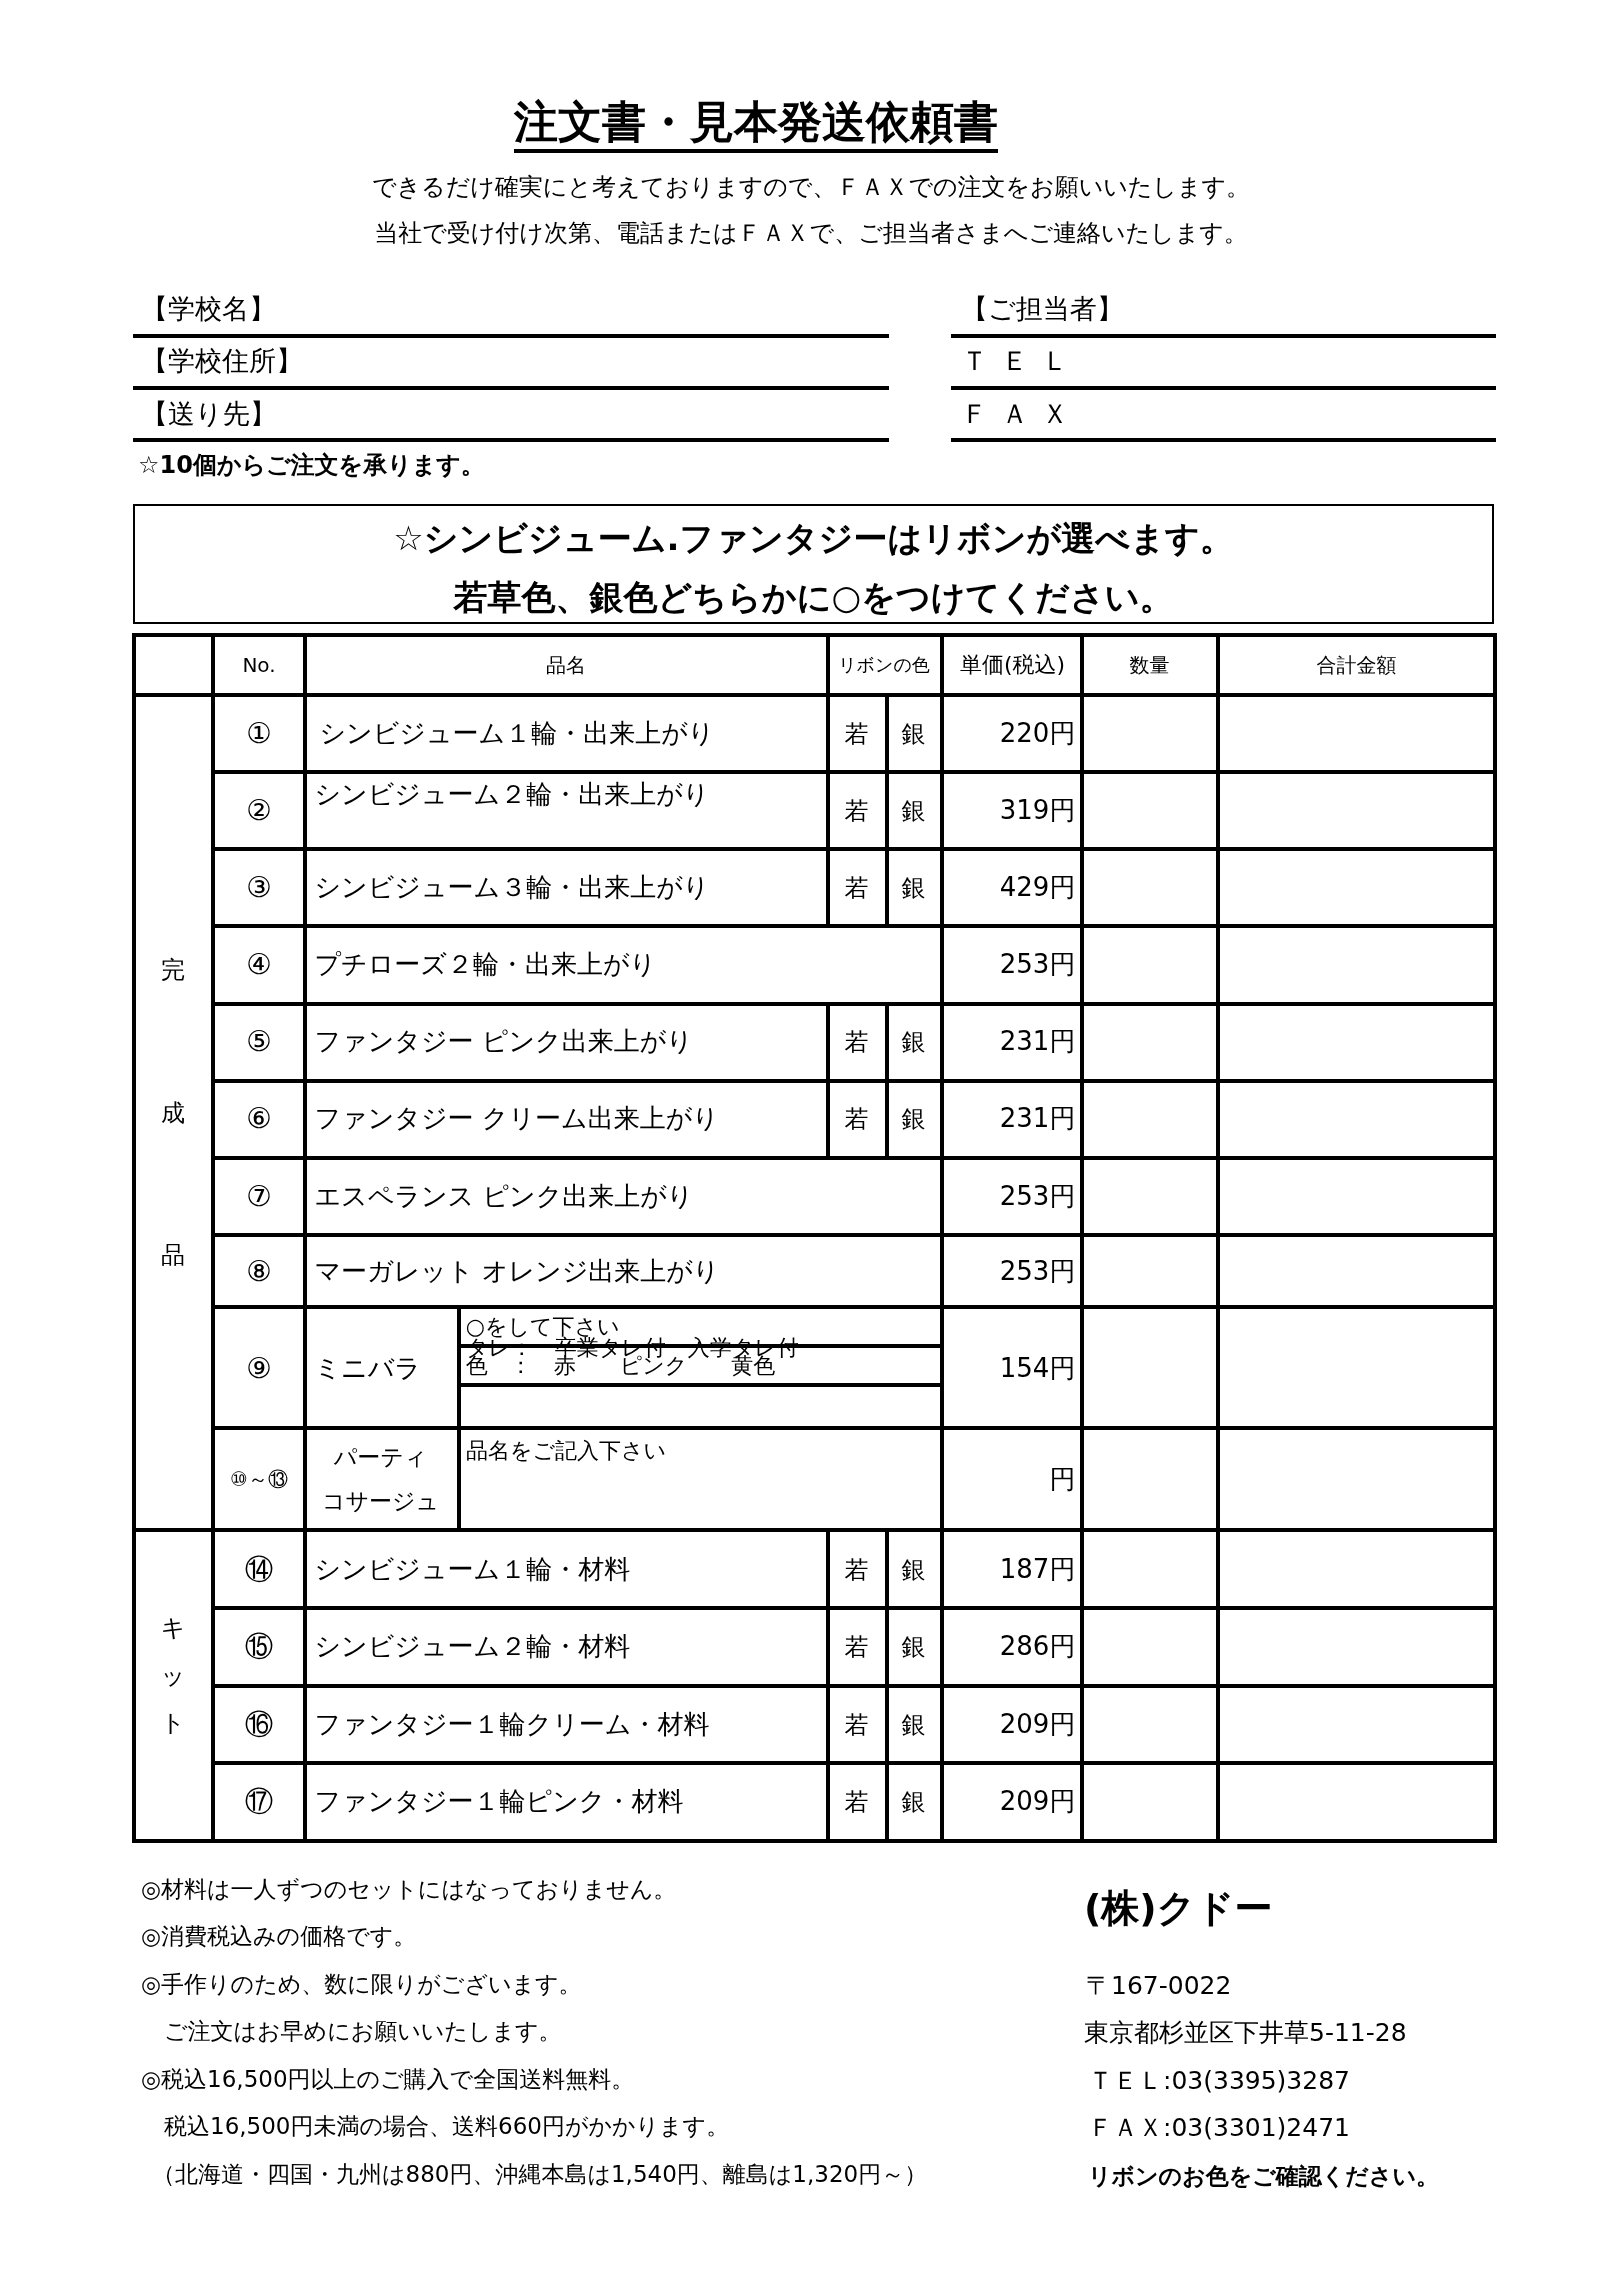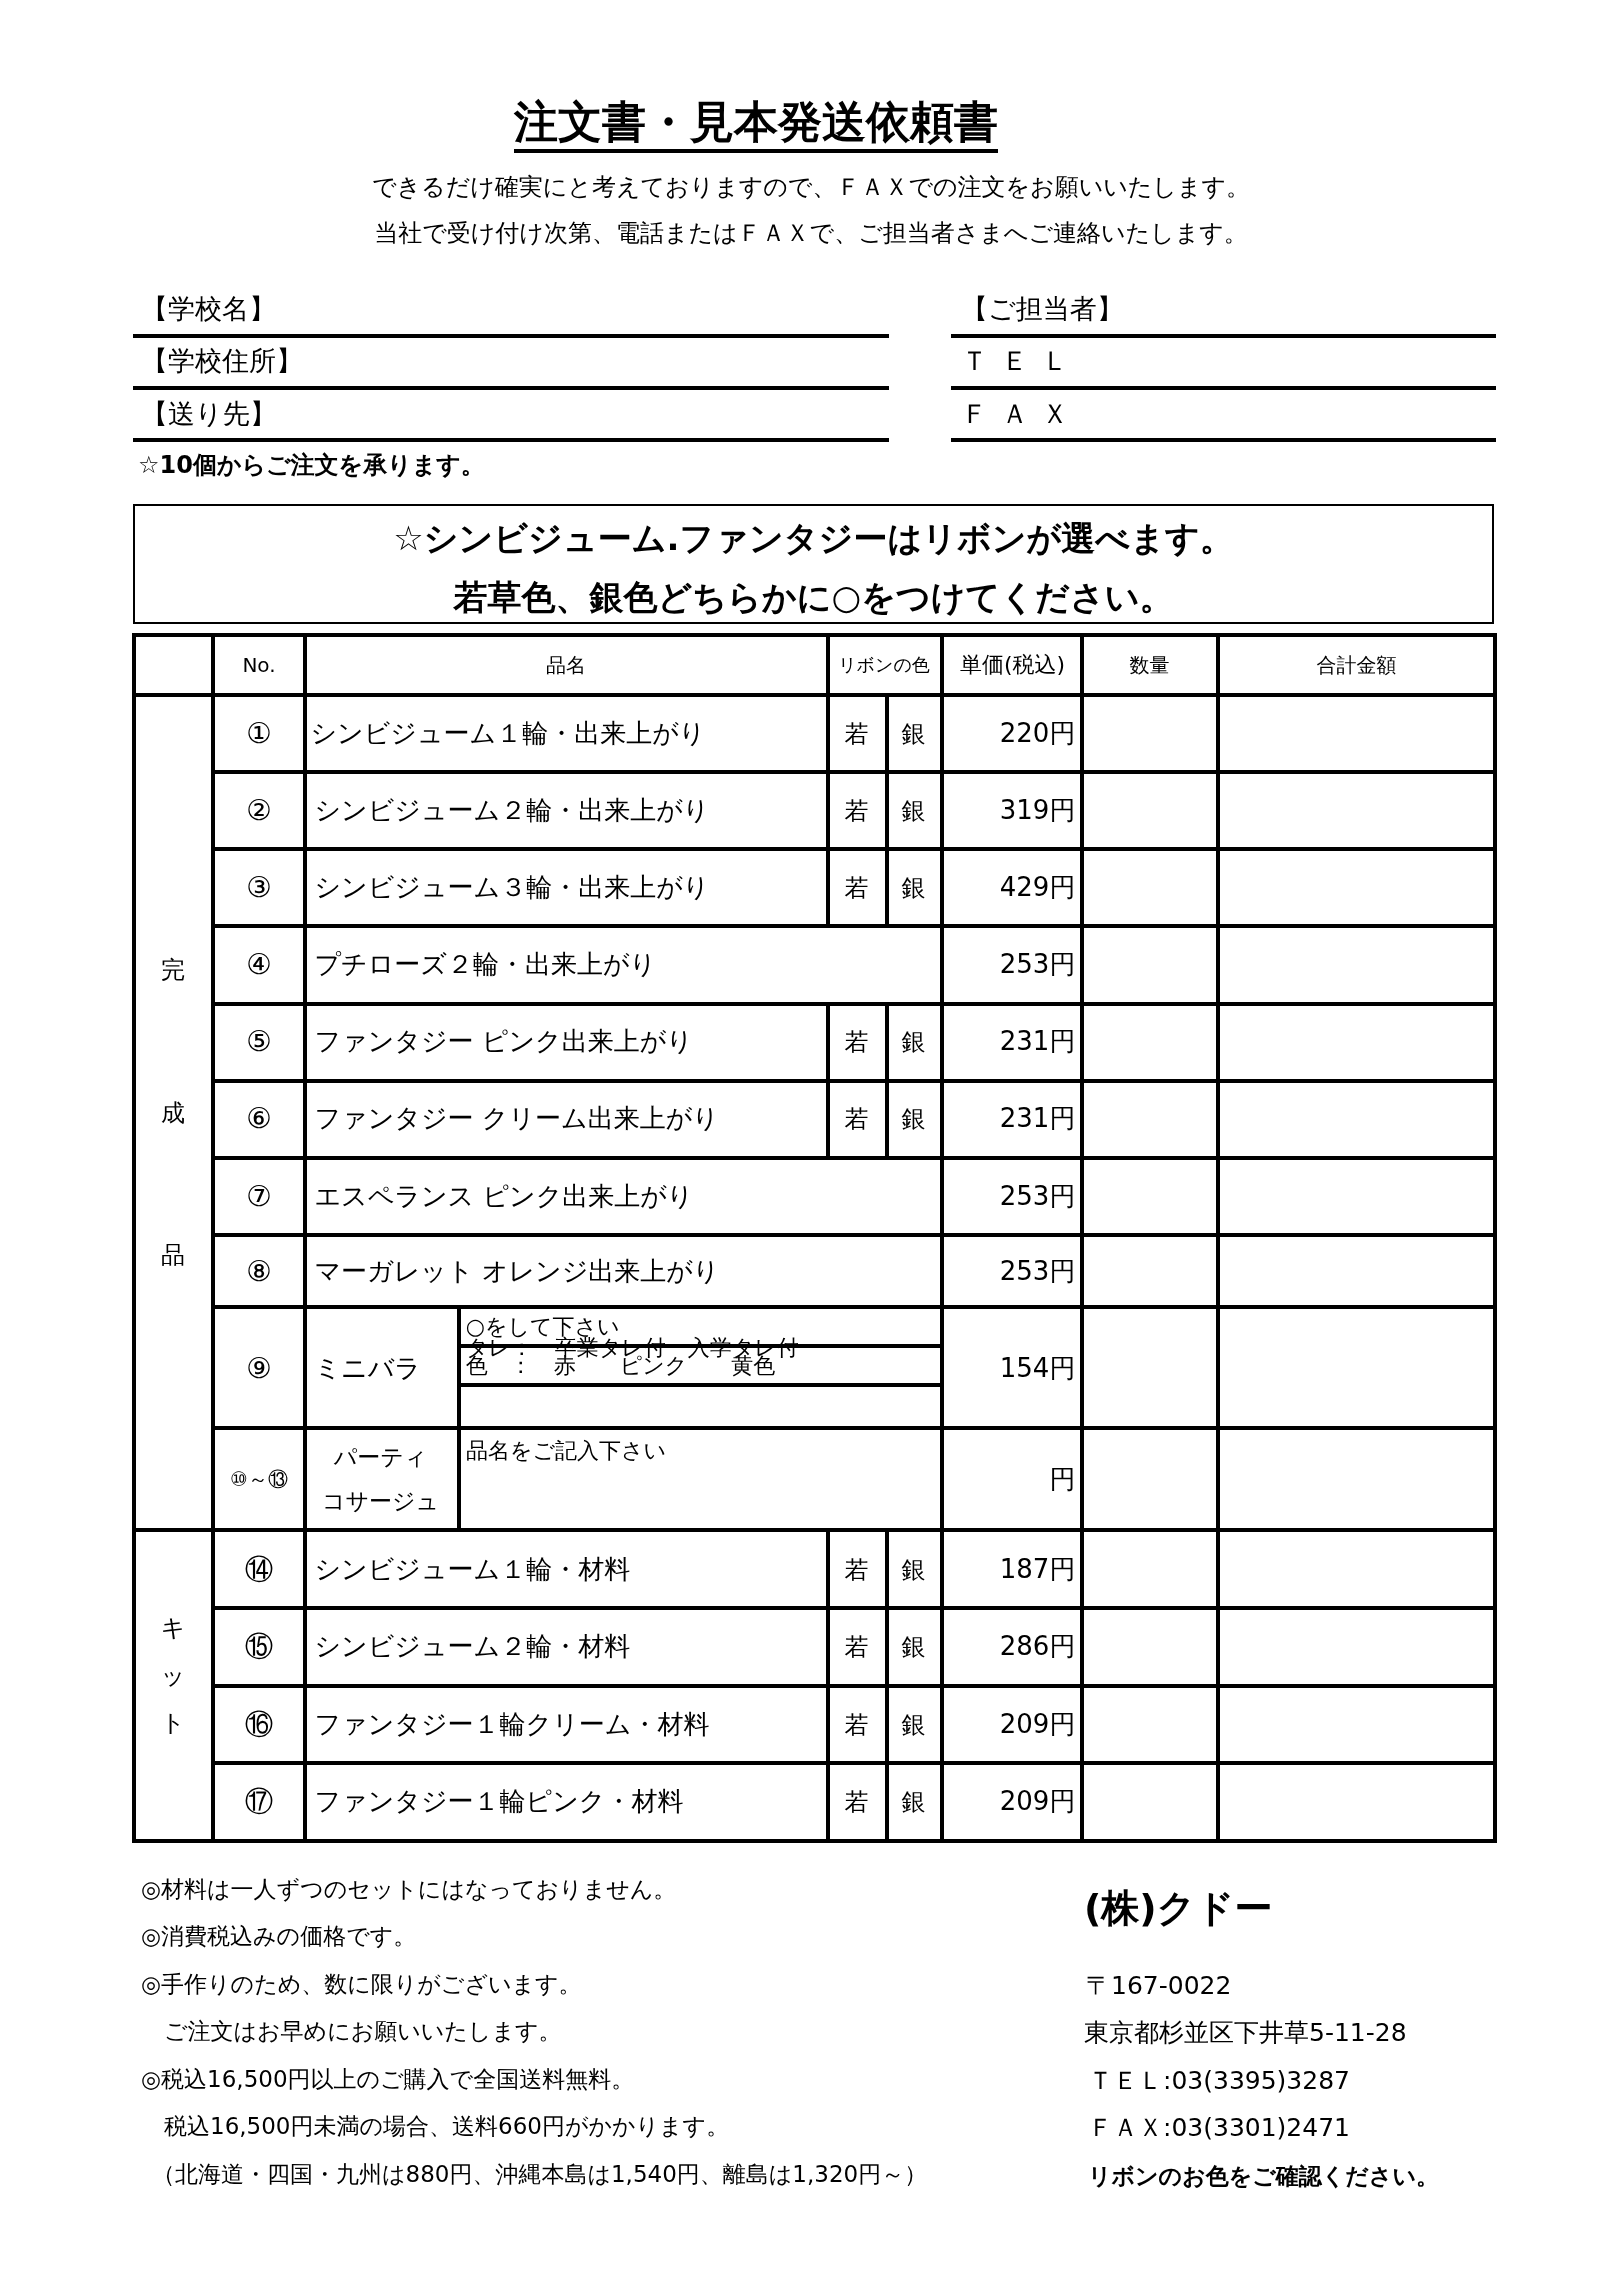--- a/index.html
+++ b/index.html
@@ -79,29 +79,29 @@
   <div class="cell hdr" style="left:1217px; top:635px; width:279px; height:60px;">合計金額</div>
 
   <div class="cell cat" style="left:133px; top:951px; width:80px; height:38px;">完</div>
   <div class="cell cat" style="left:133px; top:1094px; width:80px; height:38px;">成</div>
   <div class="cell cat" style="left:133px; top:1236px; width:80px; height:38px;">品</div>
   <div class="cell cat" style="left:133px; top:1609px; width:80px; height:38px;">キ</div>
   <div class="cell cat" style="left:133px; top:1657px; width:80px; height:38px;">ッ</div>
   <div class="cell cat" style="left:133px; top:1704px; width:80px; height:38px;">ト</div>
 
   <div class="cell num" style="left:213px; top:695px; width:92px; height:77px;">①</div>
-  <div class="cell name" style="left:301px; top:695px; width:522px; height:77px;">シンビジューム１輪・出来上がり</div>
+  <div class="cell name" style="left:310px; top:695px; width:522px; height:77px;">シンビジューム１輪・出来上がり</div>
   <div class="cell rib" style="left:827px; top:695px; width:59px; height:77px;">若</div>
   <div class="cell rib" style="left:886px; top:695px; width:55px; height:77px;">銀</div>
   <div class="cell price" style="left:942px; top:695px; width:141px; height:77px;">220円</div>
   <input class="input-area" style="left: 1087px; top: 700px; width: 126px; height: 68px;">
   <input class="input-area" style="left: 1222px; top: 700px; width: 269px; height: 68px;">
 
   <div class="cell num" style="left:213px; top:772px; width:92px; height:77px;">②</div>
-  <div class="cell name" style="left:305px; top:772px; width:522px; height:77px;">シンビジューム２輪・出来上がり</div>
+  <div class="cell name" style="left:305px; top:756px; width:522px; height:77px;">シンビジューム２輪・出来上がり</div>
   <div class="cell rib" style="left:827px; top:772px; width:59px; height:77px;">若</div>
   <div class="cell rib" style="left:886px; top:772px; width:55px; height:77px;">銀</div>
   <div class="cell price" style="left:942px; top:772px; width:141px; height:77px;">319円</div>
   <input class="input-area" style="left: 1087px; top: 777px; width: 126px; height: 68px;">
   <input class="input-area" style="left: 1222px; top: 777px; width: 269px; height: 68px;">
 
   <div class="cell num" style="left:213px; top:849px; width:92px; height:77px;">③</div>
   <div class="cell name" style="left:305px; top:849px; width:522px; height:77px;">シンビジューム３輪・出来上がり</div>
   <div class="cell rib" style="left:827px; top:849px; width:59px; height:77px;">若</div>
   <div class="cell rib" style="left:886px; top:849px; width:55px; height:77px;">銀</div>

